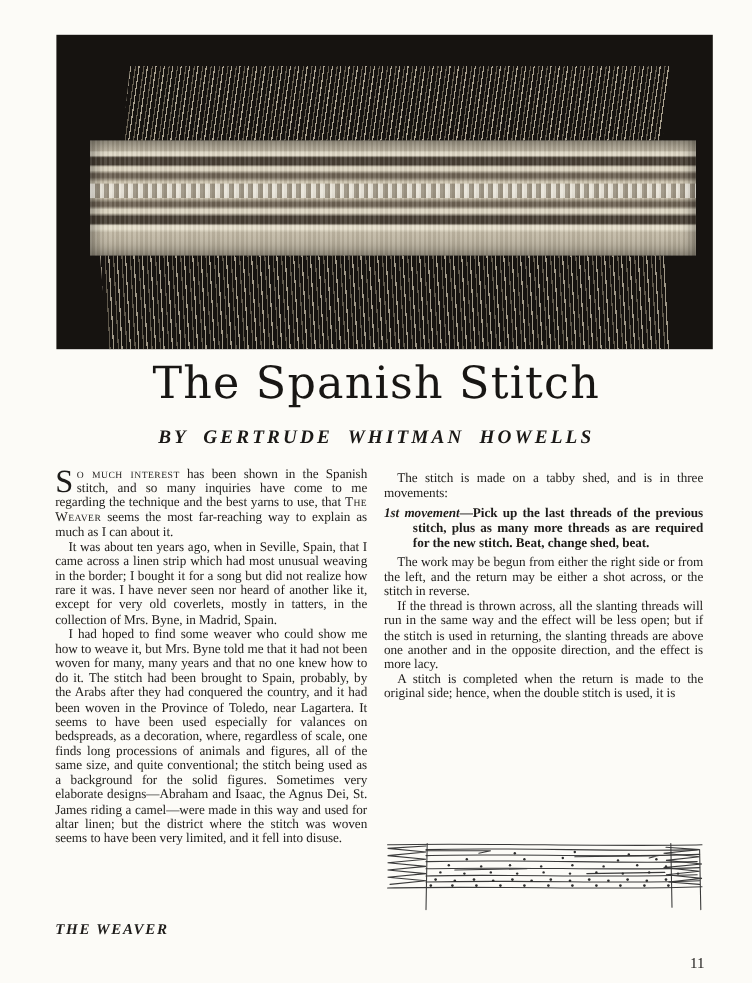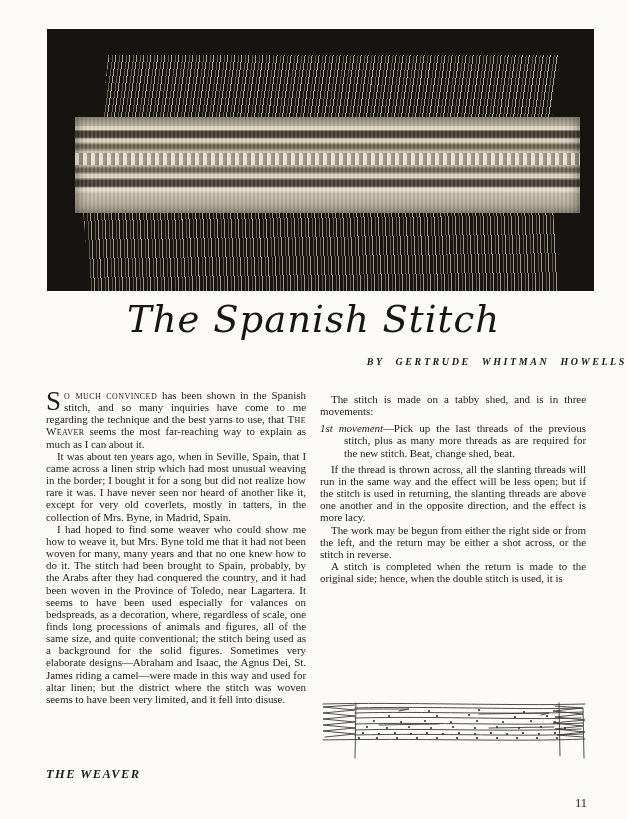--- a/index.html
+++ b/index.html
@@ -29,37 +29,37 @@
           #ddd5c1 60%, #ddd5c1 63%,
           #473e33 66%, #473e33 72%,
           #e6dfcc 74%, #e6dfcc 77%,
           #c1b8a4 80%, #b6ad99 100%);
       box-shadow:0 0 14px rgba(0,0,0,.55) inset; }
   .weave .lace { position:absolute; left:0; top:37%; width:100%; height:13%;
       background:repeating-linear-gradient(90deg, rgba(255,255,255,.45) 0 4px, rgba(60,50,40,.35) 4px 8px); }
 
   
   .title { position:absolute; left:0; top:296px; width:100%; text-align:center;
-      font-family:"DejaVu Serif", serif; font-style:italic; font-size:37px; line-height:48px;
+      font-family:"DejaVu Serif", serif; font-size:37px; line-height:48px;
       letter-spacing:1px; color:#181614; }
-  .byline { position:absolute; left:0; top:356px; width:100%; text-align:right;
-      font-style:italic; font-weight:bold; font-size:10px; letter-spacing:2.6px;
+  .byline { position:absolute; left:0; top:356px; width:100%; text-align:center;
+      font-style:italic; font-weight:bold; font-size:16px; letter-spacing:2.6px;
       word-spacing:6px; color:#1b1917; }
 
   
   .columns { position:absolute; left:46px; top:389px; width:540px; display:flex; gap:14px; }
   .col { font-size:11px; line-height:12.15px; text-align:justify; letter-spacing:-0.05px; }
   .col.left { width:260px; }
   .col.right { width:266px; }
   .col p { margin:0; }
   .col p.ind { text-indent:11px; }
   .dropcap { float:left; font-size:27px; line-height:22px; padding:1px 3px 0 0; font-weight:400; }
   .smallcaps { font-variant:small-caps; letter-spacing:.4px; }
   .movements { margin:5px 0 4px 0; }
-  .movement { padding-left:24px; text-indent:-24px; text-align:justify; }
+  .movement { padding-left:24px; text-indent:-24px; text-align:justify;font-weight:bold; }
   .movement .mlabel { font-style:italic; }
   .spacer-p { margin-top:4px !important; }
 
   
   .diagram { position:absolute; left:319px; top:700px; width:270px; height:64px; }
   .diagram svg { width:100%; height:100%; }
 
   
   .footer-left { position:absolute; left:46px; top:767px; font-style:italic; font-weight:bold;
       font-size:12.5px; letter-spacing:1.4px; }
@@ -76,31 +76,31 @@
     <div class="weave">
       <div class="lace"></div>
     </div>
   </div>
 
   <div class="title">The Spanish Stitch</div>
   <div class="byline">BY GERTRUDE WHITMAN HOWELLS</div>
 
   <div class="columns">
     <div class="col left">
-      <p><span class="dropcap">S</span><span class="smallcaps">o much convinced</span><span> has been shown in the Spanish stitch, and so many inquiries have come to me regarding the technique and the best yarns to use, that </span><span class="smallcaps">The Weaver</span><span> seems the most far-reaching way to explain as much as I can about it.</span></p>
+      <p><span class="dropcap">S</span><span class="smallcaps">o much interest</span><span> has been shown in the Spanish stitch, and so many inquiries have come to me regarding the technique and the best yarns to use, that </span><span class="smallcaps">The Weaver</span><span> seems the most far-reaching way to explain as much as I can about it.</span></p>
       <p class="ind">It was about ten years ago, when in Seville, Spain, that I came across a linen strip which had most unusual weaving in the border; I bought it for a song but did not realize how rare it was. I have never seen nor heard of another like it, except for very old coverlets, mostly in tatters, in the collection of Mrs. Byne, in Madrid, Spain.</p>
       <p class="ind">I had hoped to find some weaver who could show me how to weave it, but Mrs. Byne told me that it had not been woven for many, many years and that no one knew how to do it. The stitch had been brought to Spain, probably, by the Arabs after they had conquered the country, and it had been woven in the Province of Toledo, near Lagartera. It seems to have been used especially for valances on bedspreads, as a decoration, where, regardless of scale, one finds long processions of animals and figures, all of the same size, and quite conventional; the stitch being used as a background for the solid figures. Sometimes very elaborate designs—Abraham and Isaac, the Agnus Dei, St. James riding a camel—were made in this way and used for altar linen; but the district where the stitch was woven seems to have been very limited, and it fell into disuse.</p>
     </div>
     <div class="col right">
       <p class="ind spacer-p">The stitch is made on a tabby shed, and is in three movements:</p>
       <div class="movements">
         <div class="movement"><span class="mlabel">1st movement</span><span>—Pick up the last threads of the previous stitch, plus as many more threads as are required for the new stitch. Beat, change shed, beat.</span></div>
       </div>
+      <p class="ind">The work may be begun from either the right side or from the left, and the return may be either a shot across, or the stitch in reverse.</p>
       <p class="ind">If the thread is thrown across, all the slanting threads will run in the same way and the effect will be less open; but if the stitch is used in returning, the slanting threads are above one another and in the opposite direction, and the effect is more lacy.</p>
-      <p class="ind">The work may be begun from either the right side or from the left, and the return may be either a shot across, or the stitch in reverse.</p>
       <p class="ind">A stitch is completed when the return is made to the original side; hence, when the double stitch is used, it is</p>
     </div>
   </div>
 
   <div class="diagram">
     <svg viewBox="0 0 270 64" xmlns="http://www.w3.org/2000/svg">
       <g stroke="#3a3a3a" stroke-width="0.9" fill="none" stroke-linecap="round">
 
         <path d="M36,5 L4,7 L36,10 L4,13 L36,16 L4,19 L36,22 L4,25 L36,28 L4,31 L36,34 L6,37"></path>
 

